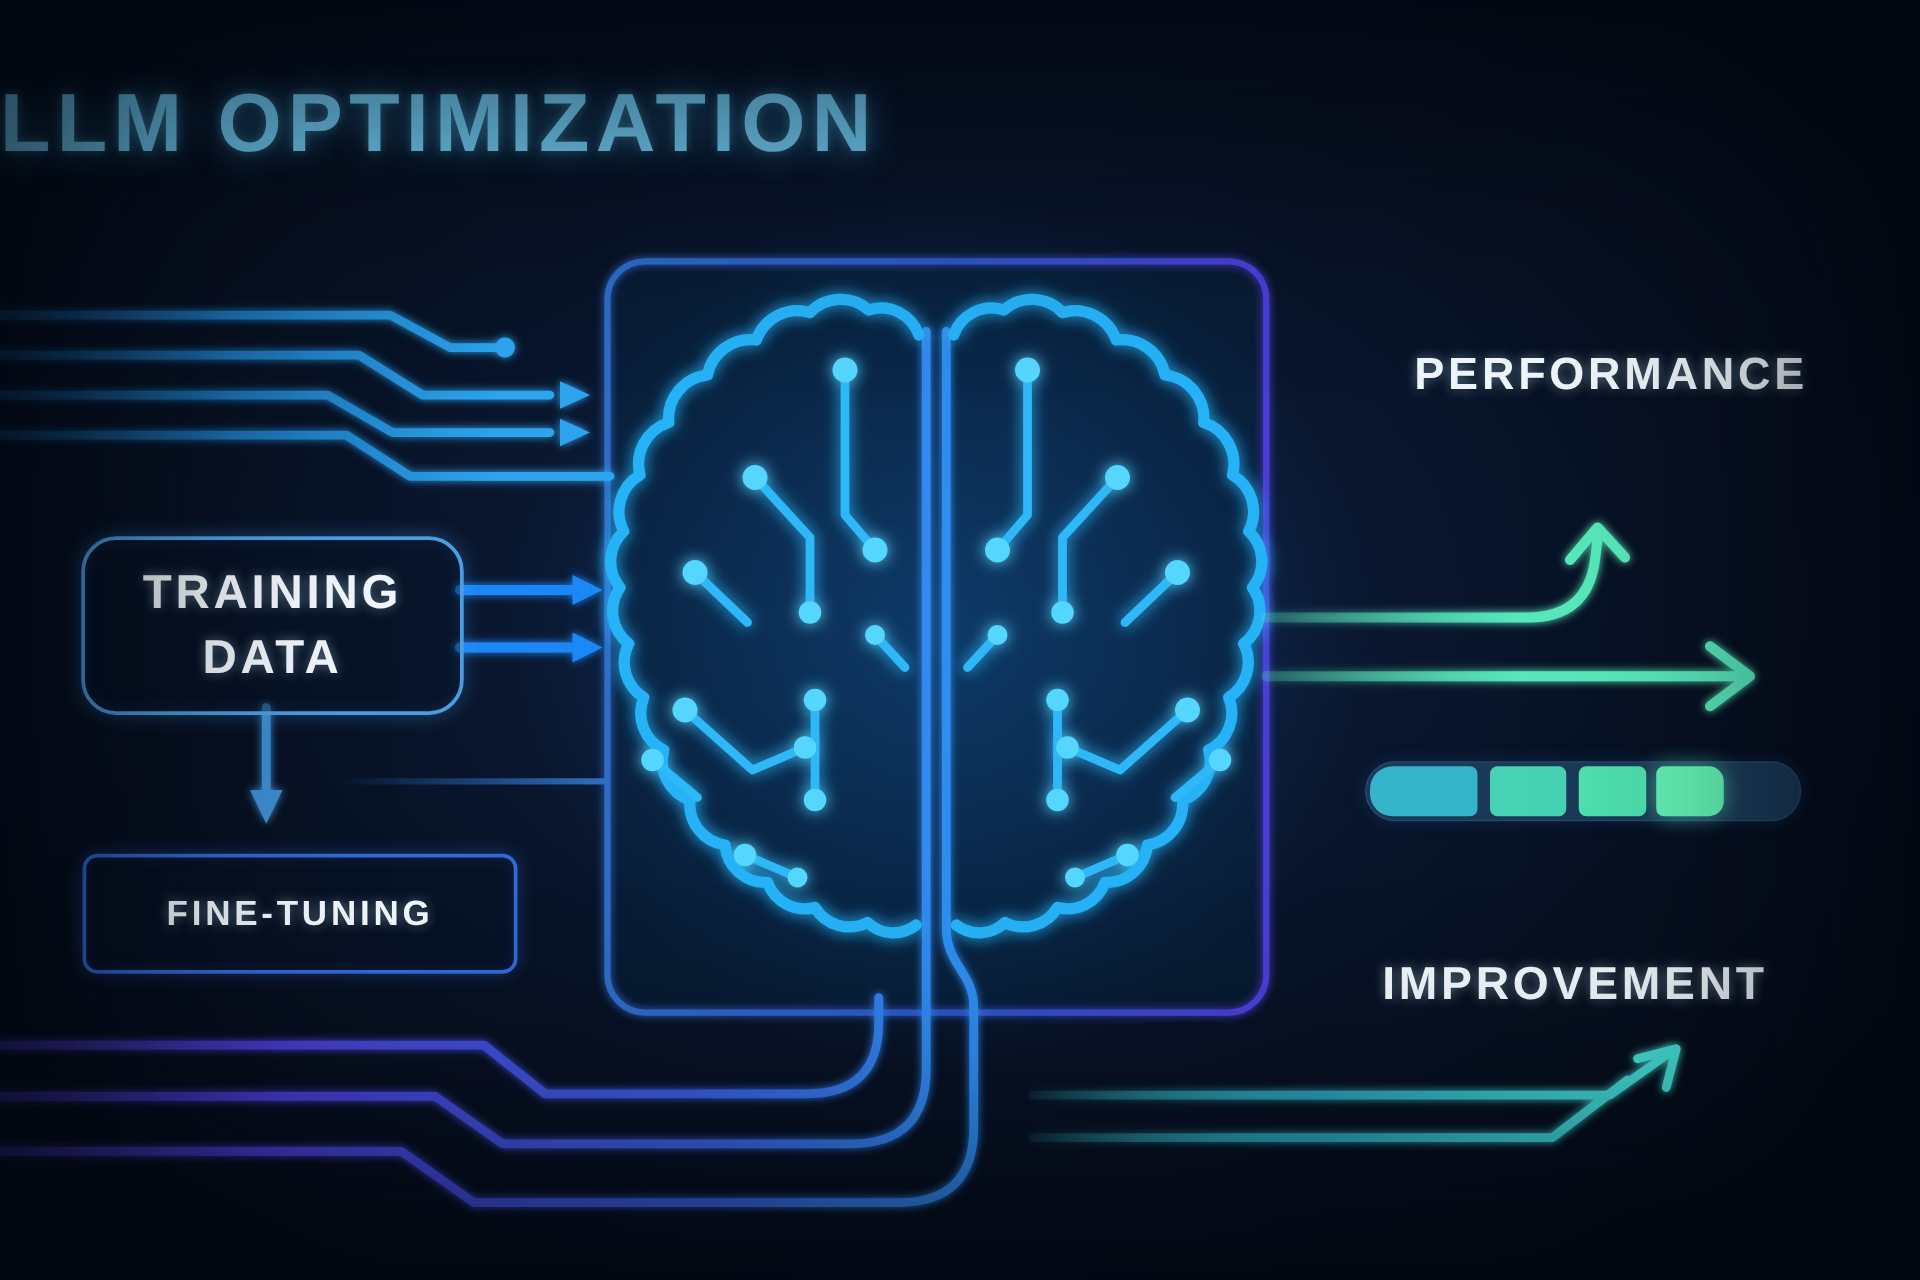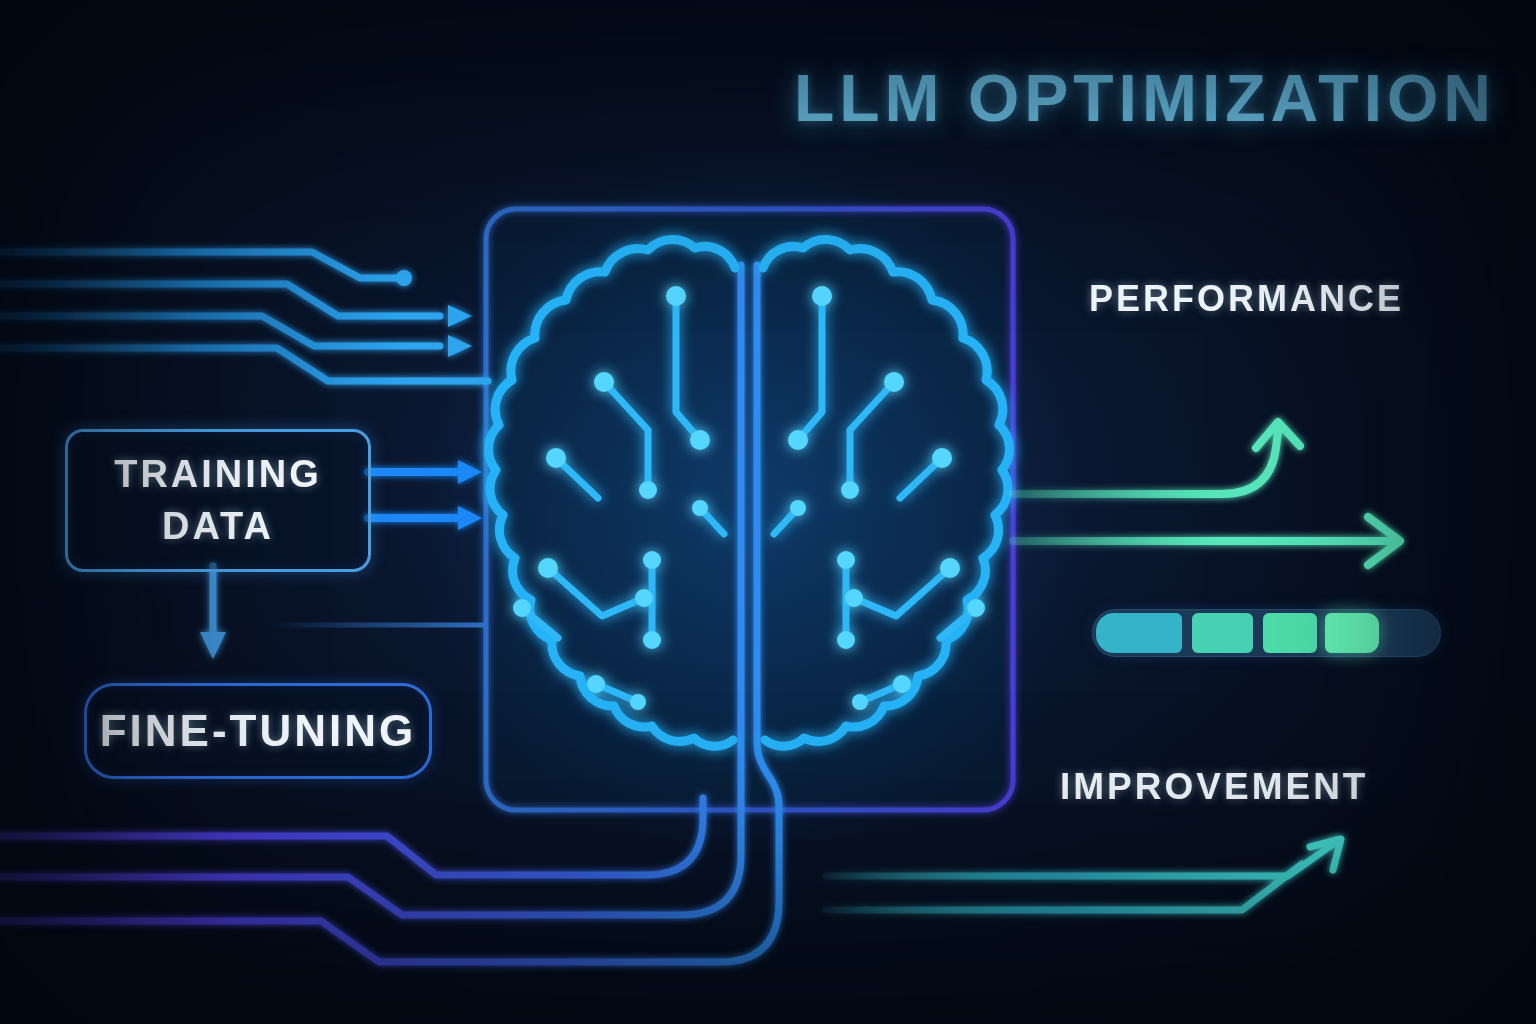--- a/index.html
+++ b/index.html
@@ -6,45 +6,45 @@
   .stage{
     position:relative;width:1536px;height:1024px;overflow:hidden;
     background:radial-gradient(ellipse 900px 620px at 49% 47%, #0e2040 0%, #0a1730 38%, #071021 70%, #050b17 100%);
     font-family:"Liberation Sans", sans-serif;
   }
   .vignette{position:absolute;inset:0;pointer-events:none;
     box-shadow:inset 0 0 220px 70px rgba(2,5,14,.72);}
   svg.artwork{position:absolute;inset:0;}
 
   .page-title{
-    position:absolute;top:60px;left:0;right:40px;text-align:right;
+    position:absolute;top:60px;left:0;right:40px;text-align:left;
     font-size:66px;font-weight:700;letter-spacing:5px;color:#70cbf1;
     text-shadow:0 0 26px rgba(70,190,245,.6),0 0 8px rgba(140,225,255,.35),0 2px 3px rgba(0,10,30,.8);
     white-space:nowrap;
   }
   .node-box{
     position:absolute;display:flex;align-items:center;justify-content:center;
-    border-radius:18px;background:rgba(8,18,38,.42);
+    border-radius:28px;background:rgba(8,18,38,.42);
     color:#f0f6fb;font-weight:700;text-align:center;
     text-shadow:0 0 9px rgba(190,235,255,.45),0 2px 2px rgba(0,5,20,.7);
   }
   .training-box{
     left:65px;top:429px;width:300px;height:137px;
     border:3px solid #4a9ee0;
     box-shadow:0 0 16px rgba(70,160,240,.35), inset 0 0 14px rgba(40,110,200,.18);
     font-size:38px;letter-spacing:3px;line-height:1.35;
   }
   .finetune-box{
-    left:84px;top:683px;width:342px;height:90px;
-    border:3px solid #2e6bd6;border-radius:30px;
+    left:66px;top:683px;width:342px;height:90px;
+    border:3px solid #2e6bd6;border-radius:12px;
     box-shadow:0 0 14px rgba(60,110,230,.32), inset 0 0 12px rgba(50,90,210,.16);
-    font-size:44px;letter-spacing:3px;
+    font-size:28px;letter-spacing:3px;
   }
   .out-label{
-    position:absolute;color:#eff6fb;font-weight:700;
+    position:absolute;text-align:center;color:#eff6fb;font-weight:700;
     text-shadow:0 0 9px rgba(200,240,255,.45),0 2px 2px rgba(0,5,20,.7);
   }
   .perf-label{left:1089px;top:272px;width:400px;font-size:36px;letter-spacing:3px;line-height:1.5;}
   .improve-label{left:1060px;top:726px;width:400px;font-size:37px;letter-spacing:3px;margin-top:40px;}
 
   .progress-track{
     position:absolute;left:1092px;top:609px;width:349px;height:48px;border-radius:24px;
     box-shadow:inset 0 0 0 1px rgba(120,180,220,.14), 0 0 12px rgba(20,60,110,.5);
   }
   .pseg{position:absolute;top:4px;height:40px;}

